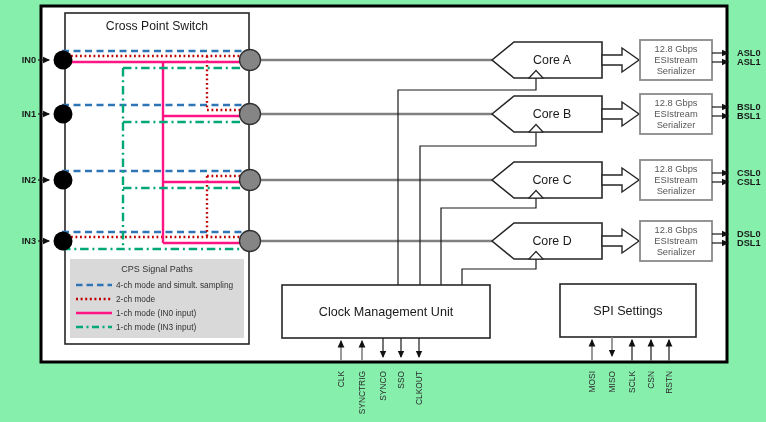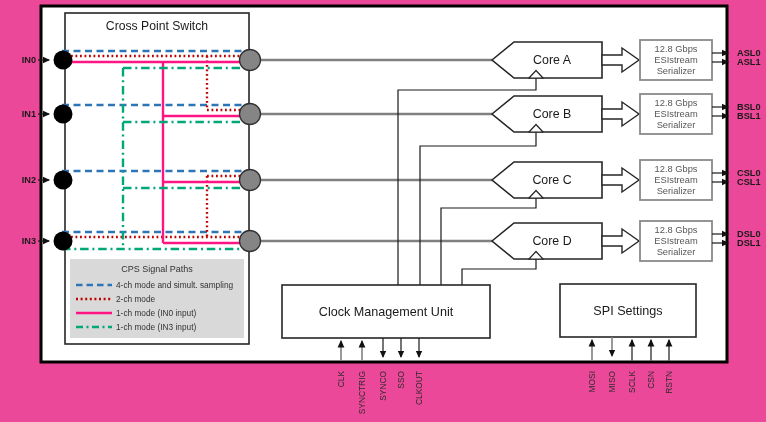--- a/index.html
+++ b/index.html
@@ -1,20 +1,20 @@
 <!DOCTYPE html>
 <html><head>
 <meta charset="utf-8">
 <style>
   html, body { margin: 0; padding: 0; background: #ffffff; }
   .stage {
     position: relative;
     width: 766px;
     height: 422px;
-    background: #ec4899;
+    background: #86efac;
     font-family: "Liberation Sans", sans-serif;
     overflow: hidden;
   }
   svg { display: block; font-family: "Liberation Sans", sans-serif; }
   text { fill: #1a1a1a; }
   .t-title  { font-size: 12.2px; }
   .t-core   { font-size: 12.4px; }
   .t-box    { font-size: 12.6px; }
   .t-ser    { font-size: 9.3px;  fill: #575757; }
   .t-legend-title { font-size: 9px;  fill: #333333; }

